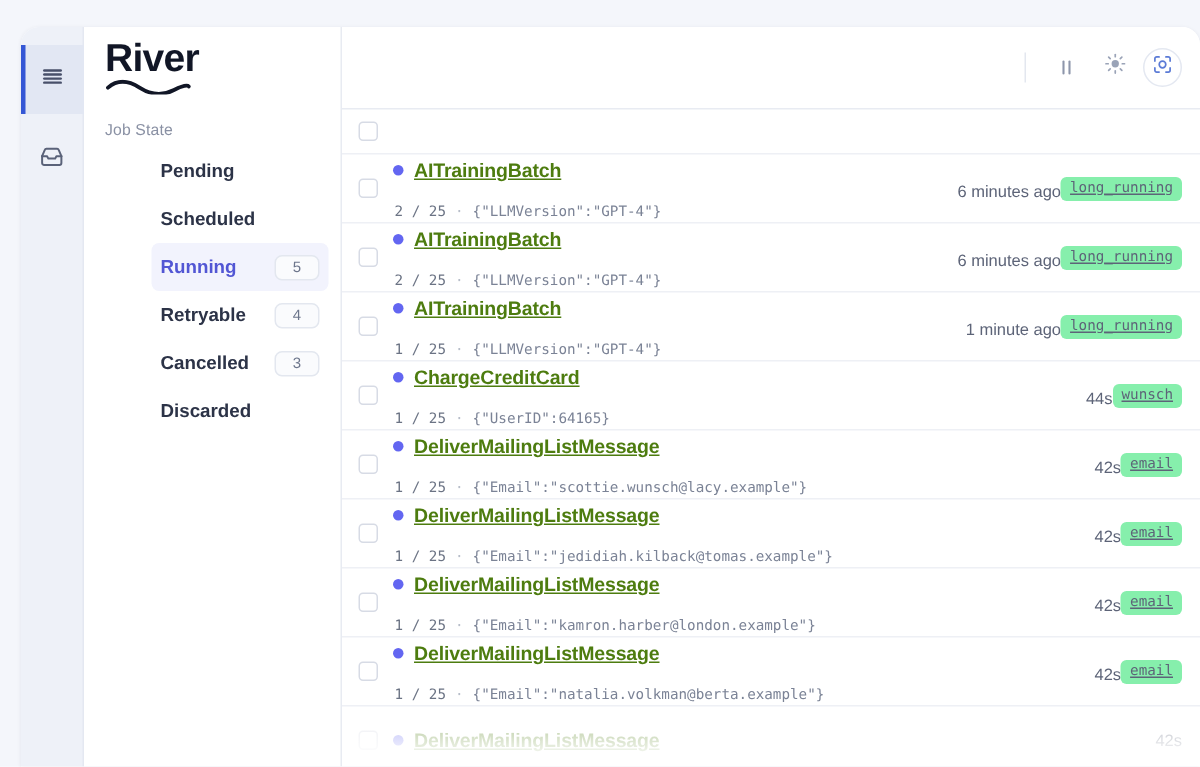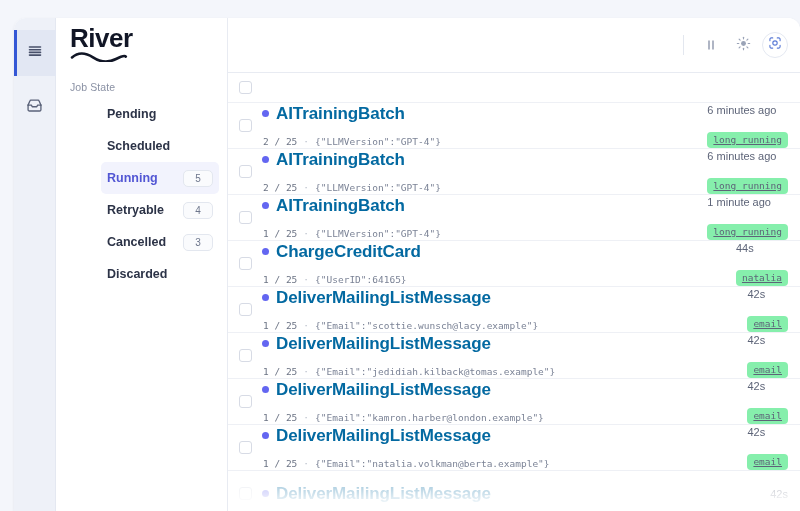--- a/index.html
+++ b/index.html
@@ -156,46 +156,46 @@
     height: 46px;
     padding: 0 12px 0 11px;
     border-bottom: 1px solid #eef0f5;
     gap: 10px;
     cursor: pointer;
   }
   .row-main { flex: 1; min-width: 0; }
   .row-top { display: flex; align-items: center; gap: 7px; height: 18px; }
   .dot { width: 7px; height: 7px; border-radius: 50%; background: #6366f1; flex:0 0 7px; }
   .job-name {
-    font-size: 17px;
+    font-size: 13px;
     font-weight: 700;
-    color: #0369a1;
+    color: #4d7c0f;
     letter-spacing: -0.1px;
+    text-decoration: underline;
   }
   .row-sub {
     display: flex;
     align-items: center;
     gap: 6px;
     margin-top: 13px;
     padding-left: 1px;
     font-family: "DejaVu Sans Mono", monospace;
     font-size: 9.5px;
     color: #7b8396;
     white-space: nowrap;
     overflow: hidden;
   }
   .row-sub .attempt { color: #6b7384; }
   .row-sub .sep { color: #b7bdc9; }
   .row-sub .args { color: #7b8396; }
 
   .row-right {
     display: flex;
-    flex-direction: column;
-    align-items: flex-start;
-    gap: 16px;
+    align-items: flex-end;
+    gap: 0;
     flex: 0 0 auto;
   }
   .time { font-size: 11px; color: #5d6478; }
   .queue-badge {
     font-family: "DejaVu Sans Mono", monospace;
     font-size: 9.5px;
     color: #5d6478;
     background: #86efac;
     border-radius: 4px;
     padding: 2px 6px;
@@ -384,21 +384,21 @@
             <span class="job-name">ChargeCreditCard</span>
           </div>
           <div class="row-sub">
             <span class="attempt">1 / 25</span>
             <span class="sep">·</span>
             <span class="args">{"UserID":64165}</span>
           </div>
         </div>
         <div class="row-right">
           <span class="time">44s</span>
-          <span class="queue-badge">natalia</span>
+          <span class="queue-badge">wunsch</span>
         </div>
       </div>
 
       <div class="row">
         <div class="cbx"></div>
         <div class="row-main">
           <div class="row-top">
             <span class="dot"></span>
             <span class="job-name">DeliverMailingListMessage</span>
           </div>

